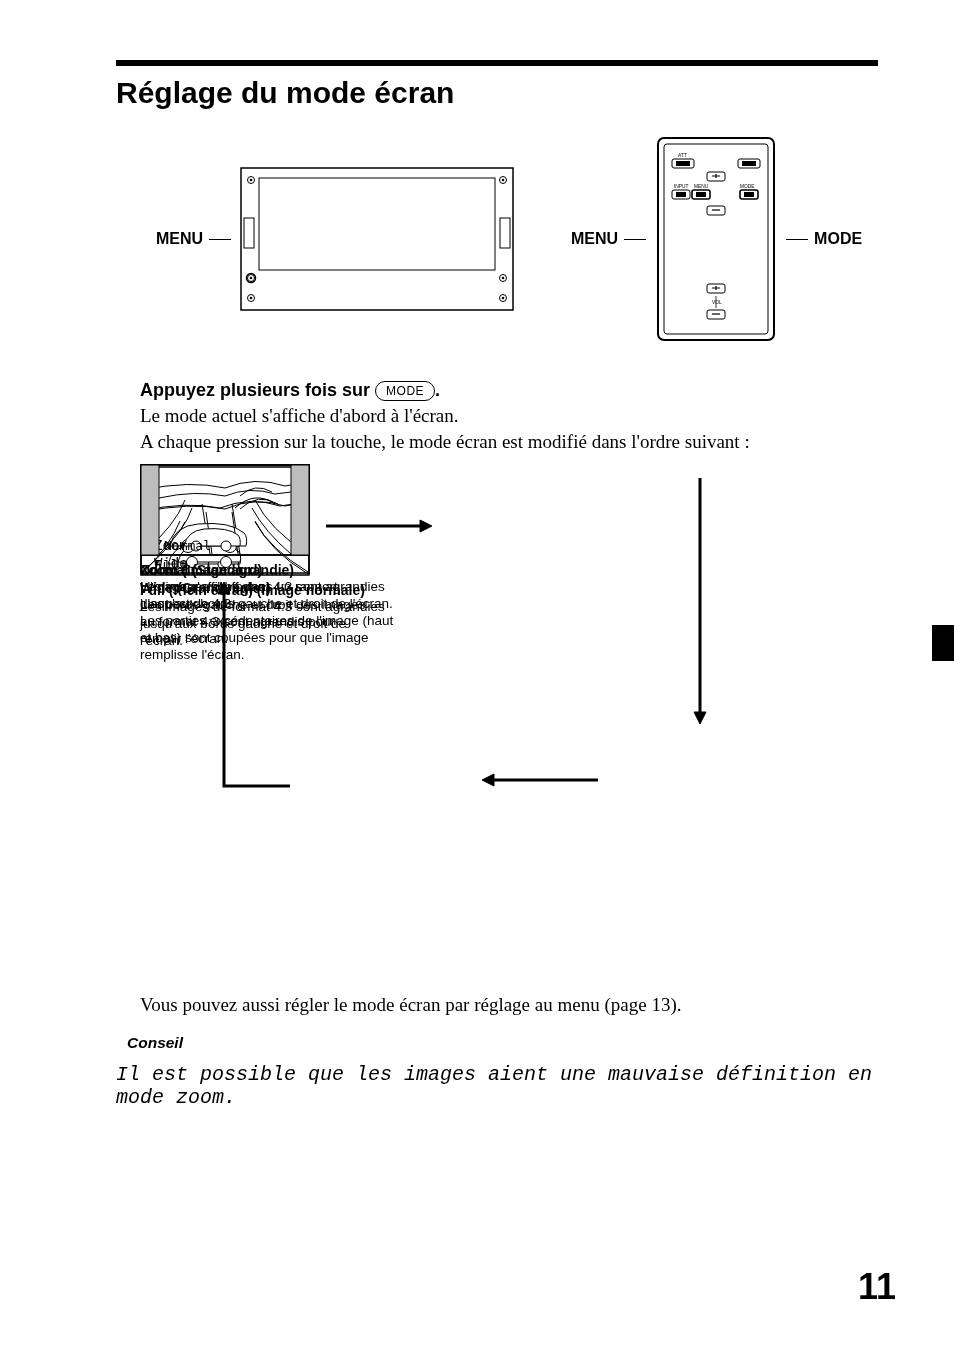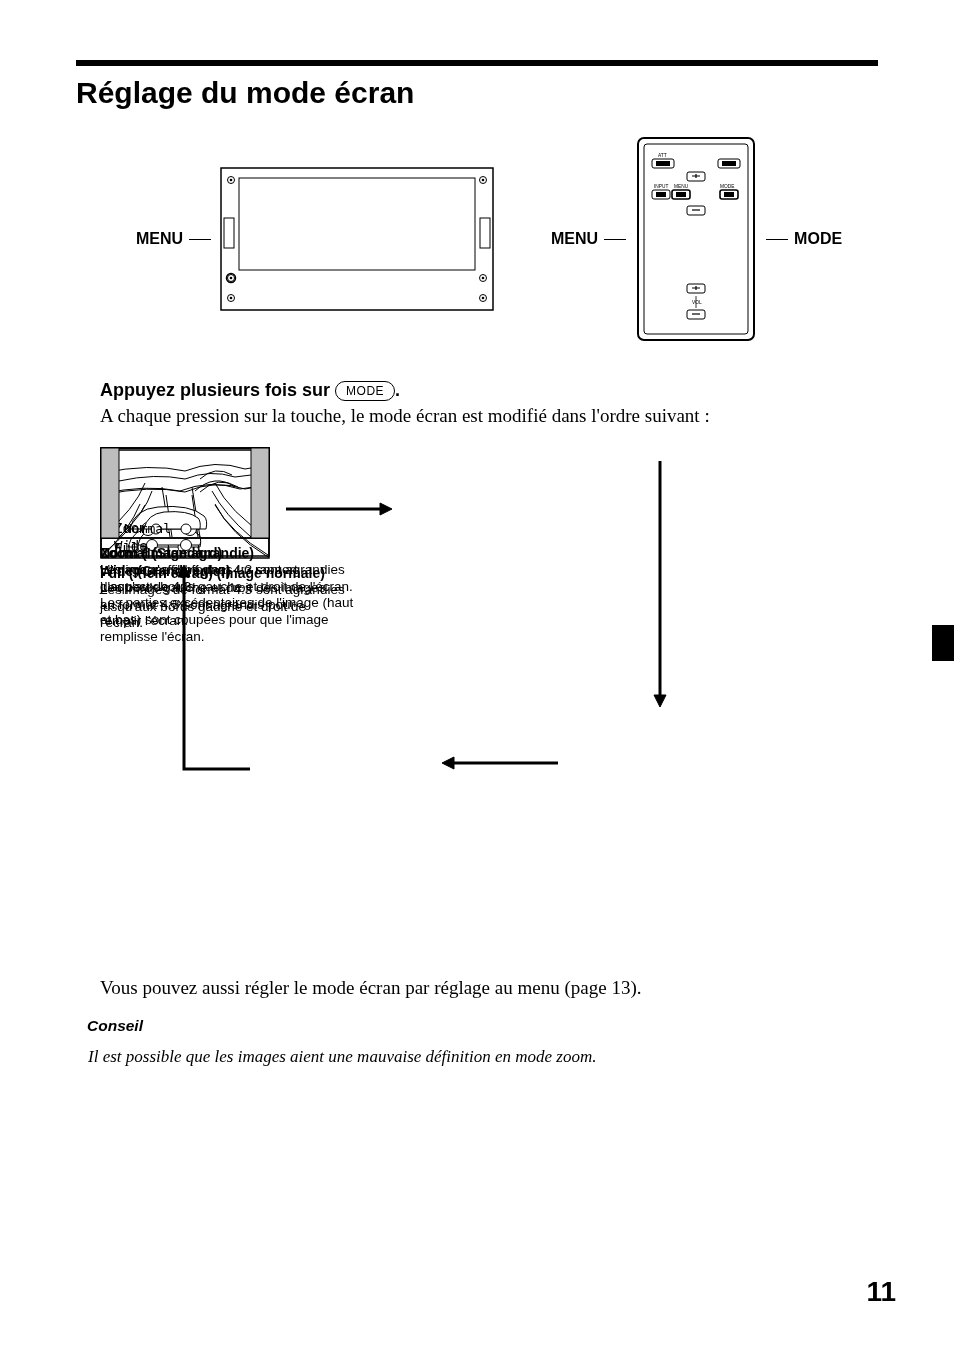--- a/index.html
+++ b/index.html
@@ -7,21 +7,21 @@
     font-family: "Times New Roman", Georgia, serif;
     margin: 0;
     padding: 0;
     background: #fff;
     width: 954px;
     height: 1352px;
     position: relative;
     box-sizing: border-box;
   }
   .page {
-    padding: 60px 76px 60px 76px;
+    padding: 60px 76px 60px 116px;
     box-sizing: border-box;
     position: relative;
     height: 100%;
   }
   .rule {
     border-top: 6px solid #000;
     margin-bottom: 10px;
   }
   h1 {
     font-family: Arial, Helvetica, sans-serif;
@@ -52,21 +52,21 @@
     font-weight: 700;
     font-size: 16px;
   }
   .leader {
     width: 22px;
     height: 1px;
     background: #000;
   }
   .instr-block {
     margin-left: 24px;
-    margin-bottom: 18px;
+    margin-bottom: 10px;
   }
   .instr-head {
     font-family: Arial, Helvetica, sans-serif;
     font-weight: 700;
     font-size: 18px;
     margin: 0 0 2px 0;
   }
   .mode-pill {
     display: inline-block;
     border: 1.4px solid #000;
@@ -117,33 +117,33 @@
     margin: 0 0 18px 24px;
   }
   .tip-head {
     font-family: Arial, Helvetica, sans-serif;
     font-style: italic;
     font-weight: 700;
     font-size: 15.5px;
     margin: 11px;
   }
   .tip-body {
-    font-family: Liberation Serif, serif;
+    font-family: Liberation Mono, monospace;
     font-style: italic;
     font-weight: 400;
-    font-size: 17px;
-    margin: 12px;
+    font-size: 20px;
+    margin: 0;
   }
   .page-num {
     position: absolute;
     right: 58px;
     bottom: 44px;
     font-family: Arial, Helvetica, sans-serif;
     font-weight: 700;
-    font-size: 28px;
+    font-size: 36px;
   }
   .edge-tab {
     position: absolute;
     right: 0;
     top: 625px;
     width: 22px;
     height: 36px;
     background: #000;
   }
 </style>
@@ -225,20 +225,21 @@
       </svg>
       <div class="leader"></div>
       <span class="label-mode">MODE</span>
     </div>
   </div>
 
   <div class="instr-block">
     <p class="instr-head">
       <span>Appuyez plusieurs fois sur </span><span class="mode-pill">MODE</span><span>.</span>
     </p>
+    <p class="instr-body">Le mode actuel s'affiche d'abord à l'écran.</p>
     <p class="instr-body">A chaque pression sur la touche, le mode écran est modifié dans l'ordre suivant :</p>
   </div>
 
   <div class="modes-area">
 
     <div class="mode-cell" style="left:0; top:2px; width:250px">
       <svg width="170" height="110">
         <rect x="1" y="1" width="168" height="108" fill="none" stroke="#000" stroke-width="1.5"></rect>
 
         <path d="M2 45 Q45 35 80 42 Q110 30 140 40 L168 36" fill="none" stroke="#000"></path>

